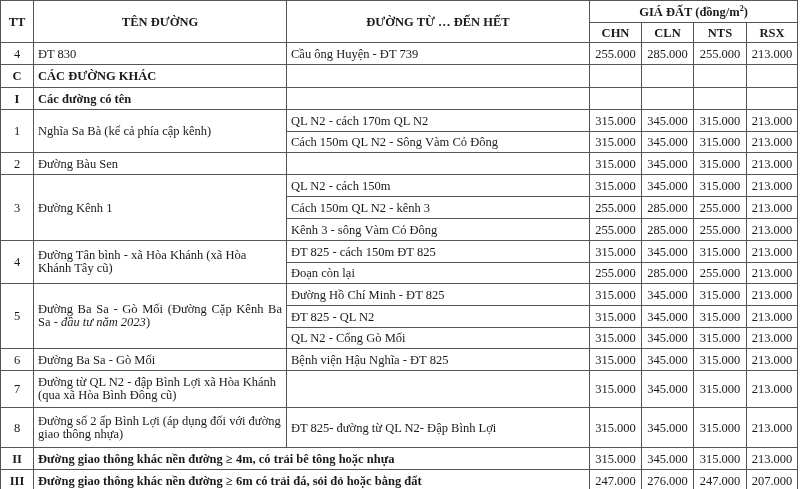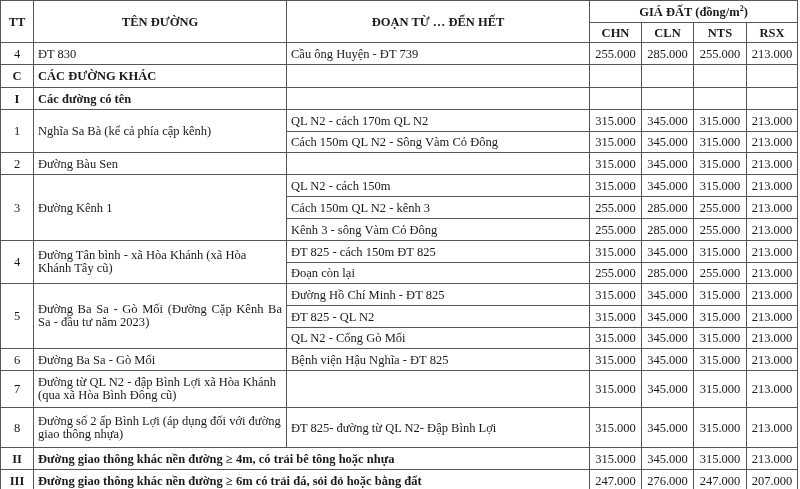--- a/index.html
+++ b/index.html
@@ -5,41 +5,41 @@
   html, body { margin: 0; padding: 0; background: #ffffff; }
   body { width: 800px; height: 489px; overflow: hidden; font-family: "Liberation Serif", "DejaVu Serif", serif; color: #1a1a1a; }
   table { border-collapse: collapse; table-layout: fixed; width: 797px; margin: 0; font-size: 12.5px; }
   td, th { border: 1px solid #555; padding: 0 4px; line-height: 16px; vertical-align: middle; white-space: nowrap; overflow: hidden; }
   th { font-weight: bold; text-align: center; }
   td.c { text-align: center; }
   td.num { text-align: center; padding: 0 2px; }
   td.wrap { white-space: normal; line-height: 13px; }
   td.just { text-align: justify; }
   .b { font-weight: bold; }
-  .i { }
+  .i { font-style: italic; }
   sup { font-size: 8px; vertical-align: super; line-height: 0; }
 </style>
 </head>
 <body>
 
 <table>
   <colgroup>
     <col style="width:33px">
     <col style="width:253px">
     <col style="width:303px">
     <col style="width:52px">
     <col style="width:52px">
     <col style="width:53px">
     <col style="width:51px">
   </colgroup>
   <thead>
     <tr style="height:22px">
       <th rowspan="2">TT</th>
       <th rowspan="2">TÊN ĐƯỜNG</th>
-      <th rowspan="2">ĐOẠN TỪ … ĐẾN HẾT</th>
+      <th rowspan="2">ĐƯỜNG TỪ … ĐẾN HẾT</th>
       <th colspan="4"><span>GIÁ ĐẤT (đồng/m</span><sup>2</sup><span>)</span></th>
     </tr>
     <tr style="height:20px">
       <th>CHN</th>
       <th>CLN</th>
       <th>NTS</th>
       <th>RSX</th>
     </tr>
   </thead>
   <tbody>

